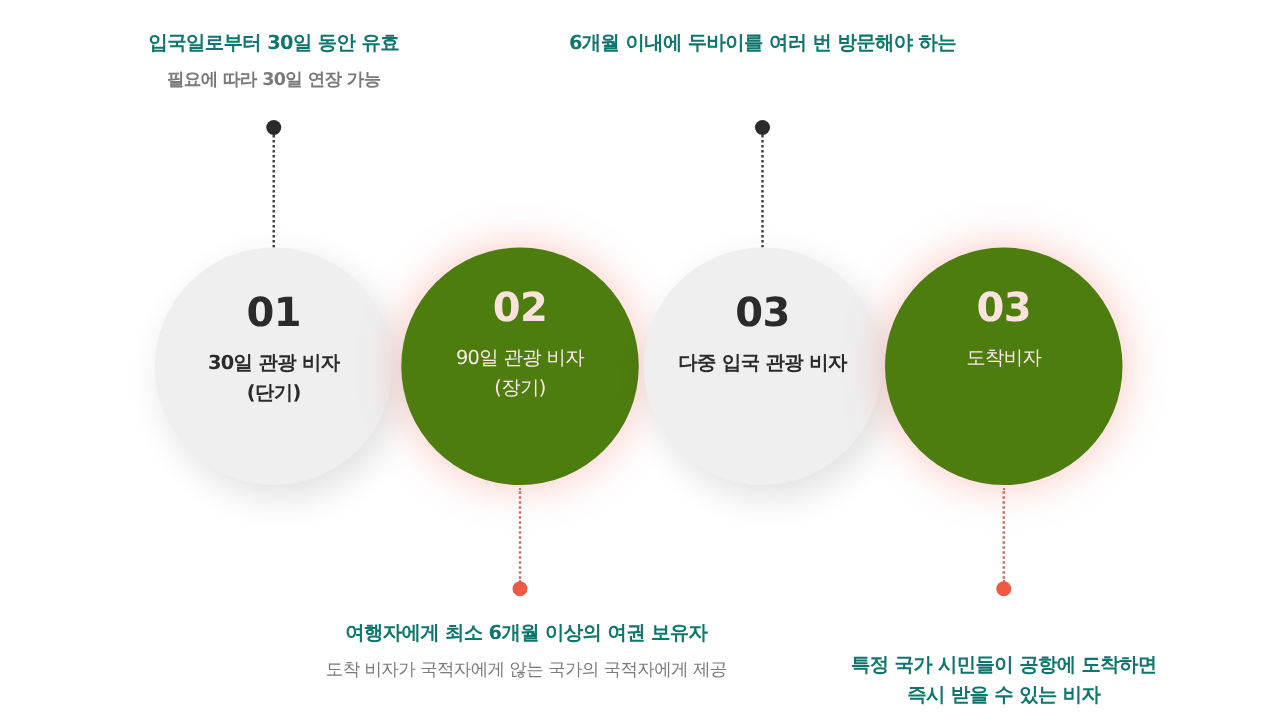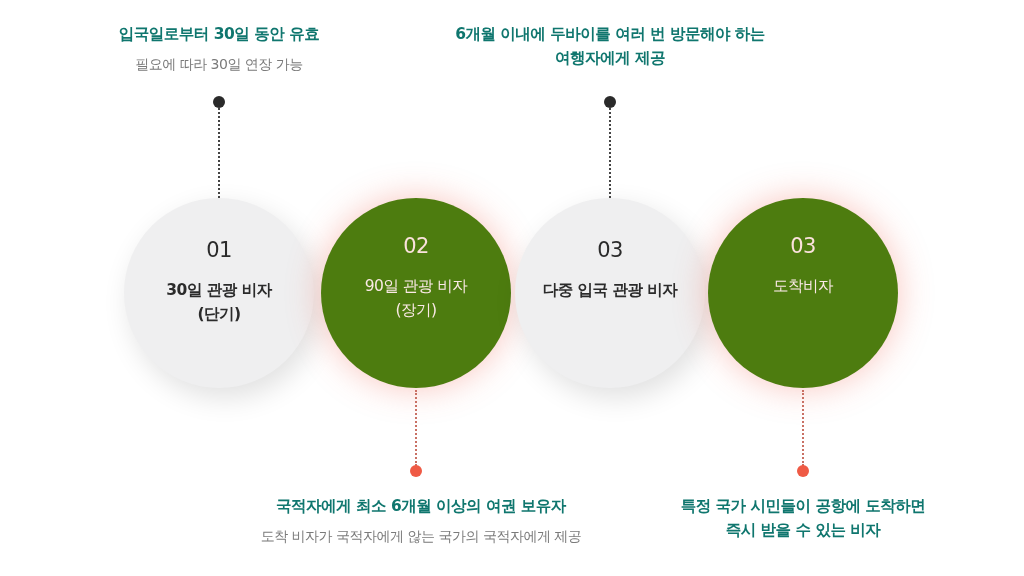--- a/index.html
+++ b/index.html
@@ -66,49 +66,48 @@
       background: #efeff0;
       box-shadow: 6px 10px 28px rgba(0,0,0,0.12);
       color: #2b2b2b;
     }
     .circle.accent {
       background: #4d7c0f;
       box-shadow: 0 0 34px rgba(239,90,69,0.35);
       color: #fbe9e6;
     }
     .circle .num {
-      font-size: 21px;
-      font-weight: normal;
+      font-size: 32px;
+      font-weight: bold;
       margin-top: 32px;
       line-height: 40px;
       letter-spacing: -0.5px;
     }
     .circle .label {
       font-size: 15.5px;
       font-weight: bold;
       line-height: 24px;
       margin-top: 8px;
       letter-spacing: -0.5px;
     }
     .circle.accent .label { font-weight: normal; }
     .circle.accent .num { color: #fbe2dd; margin-top: 28px; }
   </style>
 </head>
 <body>
 
 <div class="note" style="left:219px; top:22px;">
   <div class="title">입국일로부터 30일 동안 유효</div>
-  <div class="sub" style="margin-top:6px;">필요에 따라 30일 연장 가능</div>
+  <div class="sub" style="margin-top:6px;font-weight:bold;">필요에 따라 30일 연장 가능</div>
 </div>
 <div class="dot dark" style="left:219px; top:102px;"></div>
 <div class="vline" style="left:219px; top:108px; height:90px;"></div>
 
 <div class="note" style="left:610px; top:22px;text-align:center;">
   <div class="title">6개월 이내에 두바이를 여러 번 방문해야 하는</div>
-  <div class="title">여행자에게 제공</div>
 </div>
 <div class="dot dark" style="left:610px; top:102px;"></div>
 <div class="vline" style="left:610px; top:108px; height:90px;"></div>
 
 <div class="circle light" style="left:219px;">
   <div class="num">01</div>
   <div class="label">
     <div>30일 관광 비자</div>
     <div>(단기)</div>
   </div>
@@ -136,20 +135,20 @@
   </div>
 </div>
 
 <div class="vline red" style="left:416px; top:390px; height:76px;"></div>
 <div class="dot red" style="left:416px; top:471px;"></div>
 
 <div class="vline red" style="left:803px; top:390px; height:76px;"></div>
 <div class="dot red" style="left:803px; top:471px;"></div>
 
 <div class="note" style="left:421px; top:494px;">
-  <div class="title">국적자에게 최소 6개월 이상의 여권 보유자</div>
+  <div class="title">여행자에게 최소 6개월 이상의 여권 보유자</div>
   <div class="sub" style="margin-top:6px;">도착 비자가 국적자에게 않는 국가의 국적자에게 제공</div>
 </div>
 
-<div class="note" style="left:803px; top:494px;">
+<div class="note" style="left:803px; top:520px;">
   <div class="title">특정 국가 시민들이 공항에 도착하면</div>
   <div class="title">즉시 받을 수 있는 비자</div>
 </div>
 
 </body></html>

